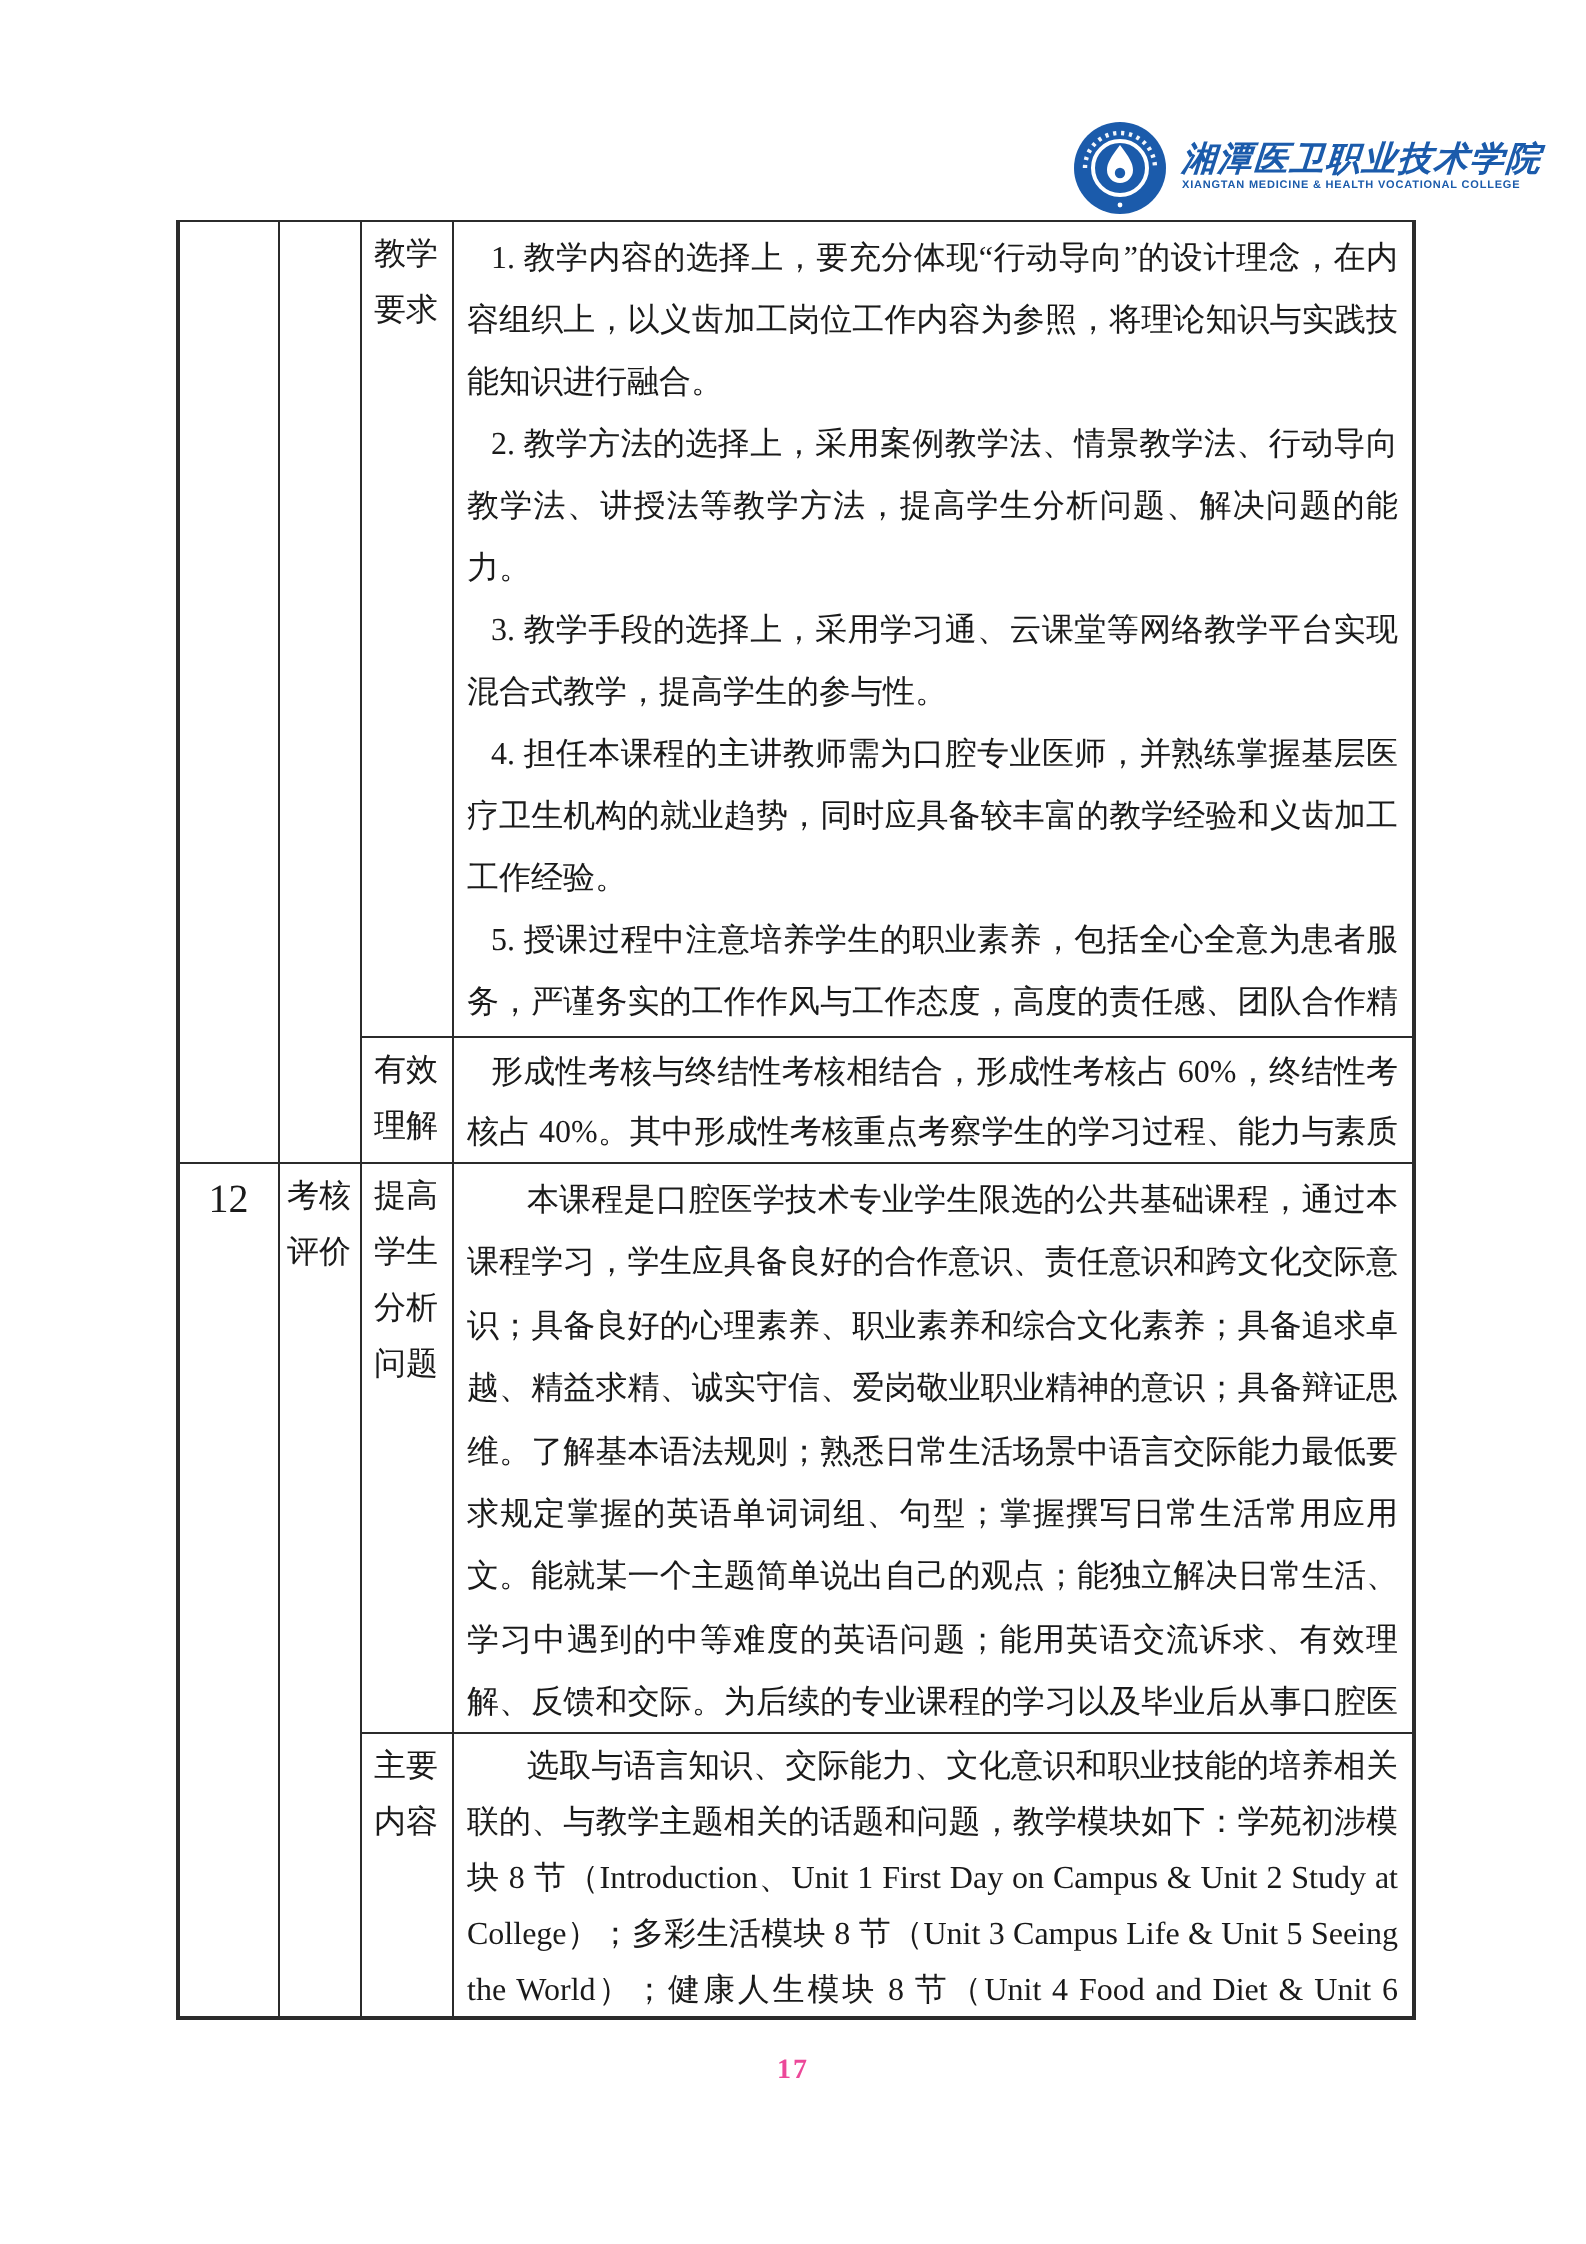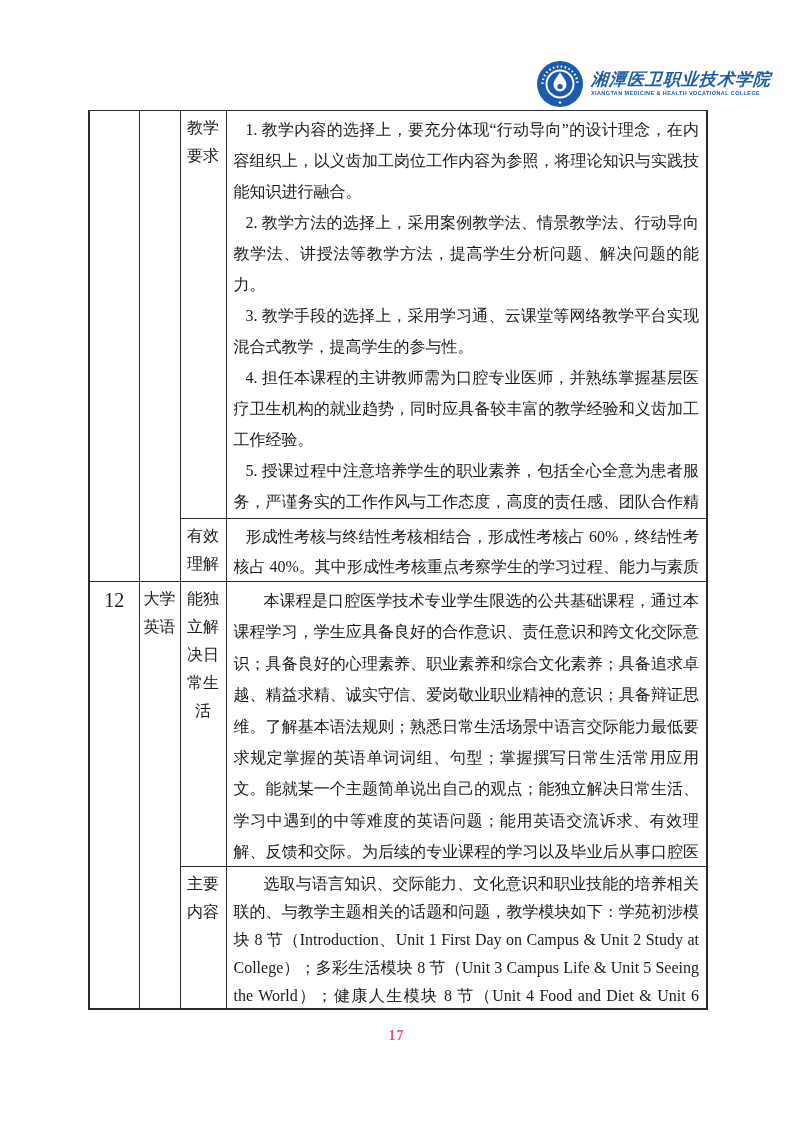--- a/index.html
+++ b/index.html
@@ -165,24 +165,24 @@
             <p class="indent-1">形成性考核与终结性考核相结合，形成性考核占 60%，终结性考核占 40%。其中形成性考核重点考察学生的学习过程、能力与素质的成长情况。</p>
           </div>
         </td>
       </tr>
 
       <tr class="row-c">
         <td rowspan="2">
           <div class="no-box">12</div>
         </td>
         <td rowspan="2">
-          <div class="label-box">大学英语</div>
-        </td>
-        <td>
-          <div class="label-box">能独立解决日常生活</div>
+          <div class="label-box">考核评价</div>
+        </td>
+        <td>
+          <div class="label-box">提高学生分析问题</div>
         </td>
         <td>
           <div class="content-box lh-c">
             <p class="indent-2">本课程是口腔医学技术专业学生限选的公共基础课程，通过本课程学习，学生应具备良好的合作意识、责任意识和跨文化交际意识；具备良好的心理素养、职业素养和综合文化素养；具备追求卓越、精益求精、诚实守信、爱岗敬业职业精神的意识；具备辩证思维。了解基本语法规则；熟悉日常生活场景中语言交际能力最低要求规定掌握的英语单词词组、句型；掌握撰写日常生活常用应用文。能就某一个主题简单说出自己的观点；能独立解决日常生活、学习中遇到的中等难度的英语问题；能用英语交流诉求、有效理解、反馈和交际。为后续的专业课程的学习以及毕业后从事口腔医学技术专业工作打下坚实的专业基础。</p>
           </div>
         </td>
       </tr>
 
       <tr class="row-d">
         <td>

